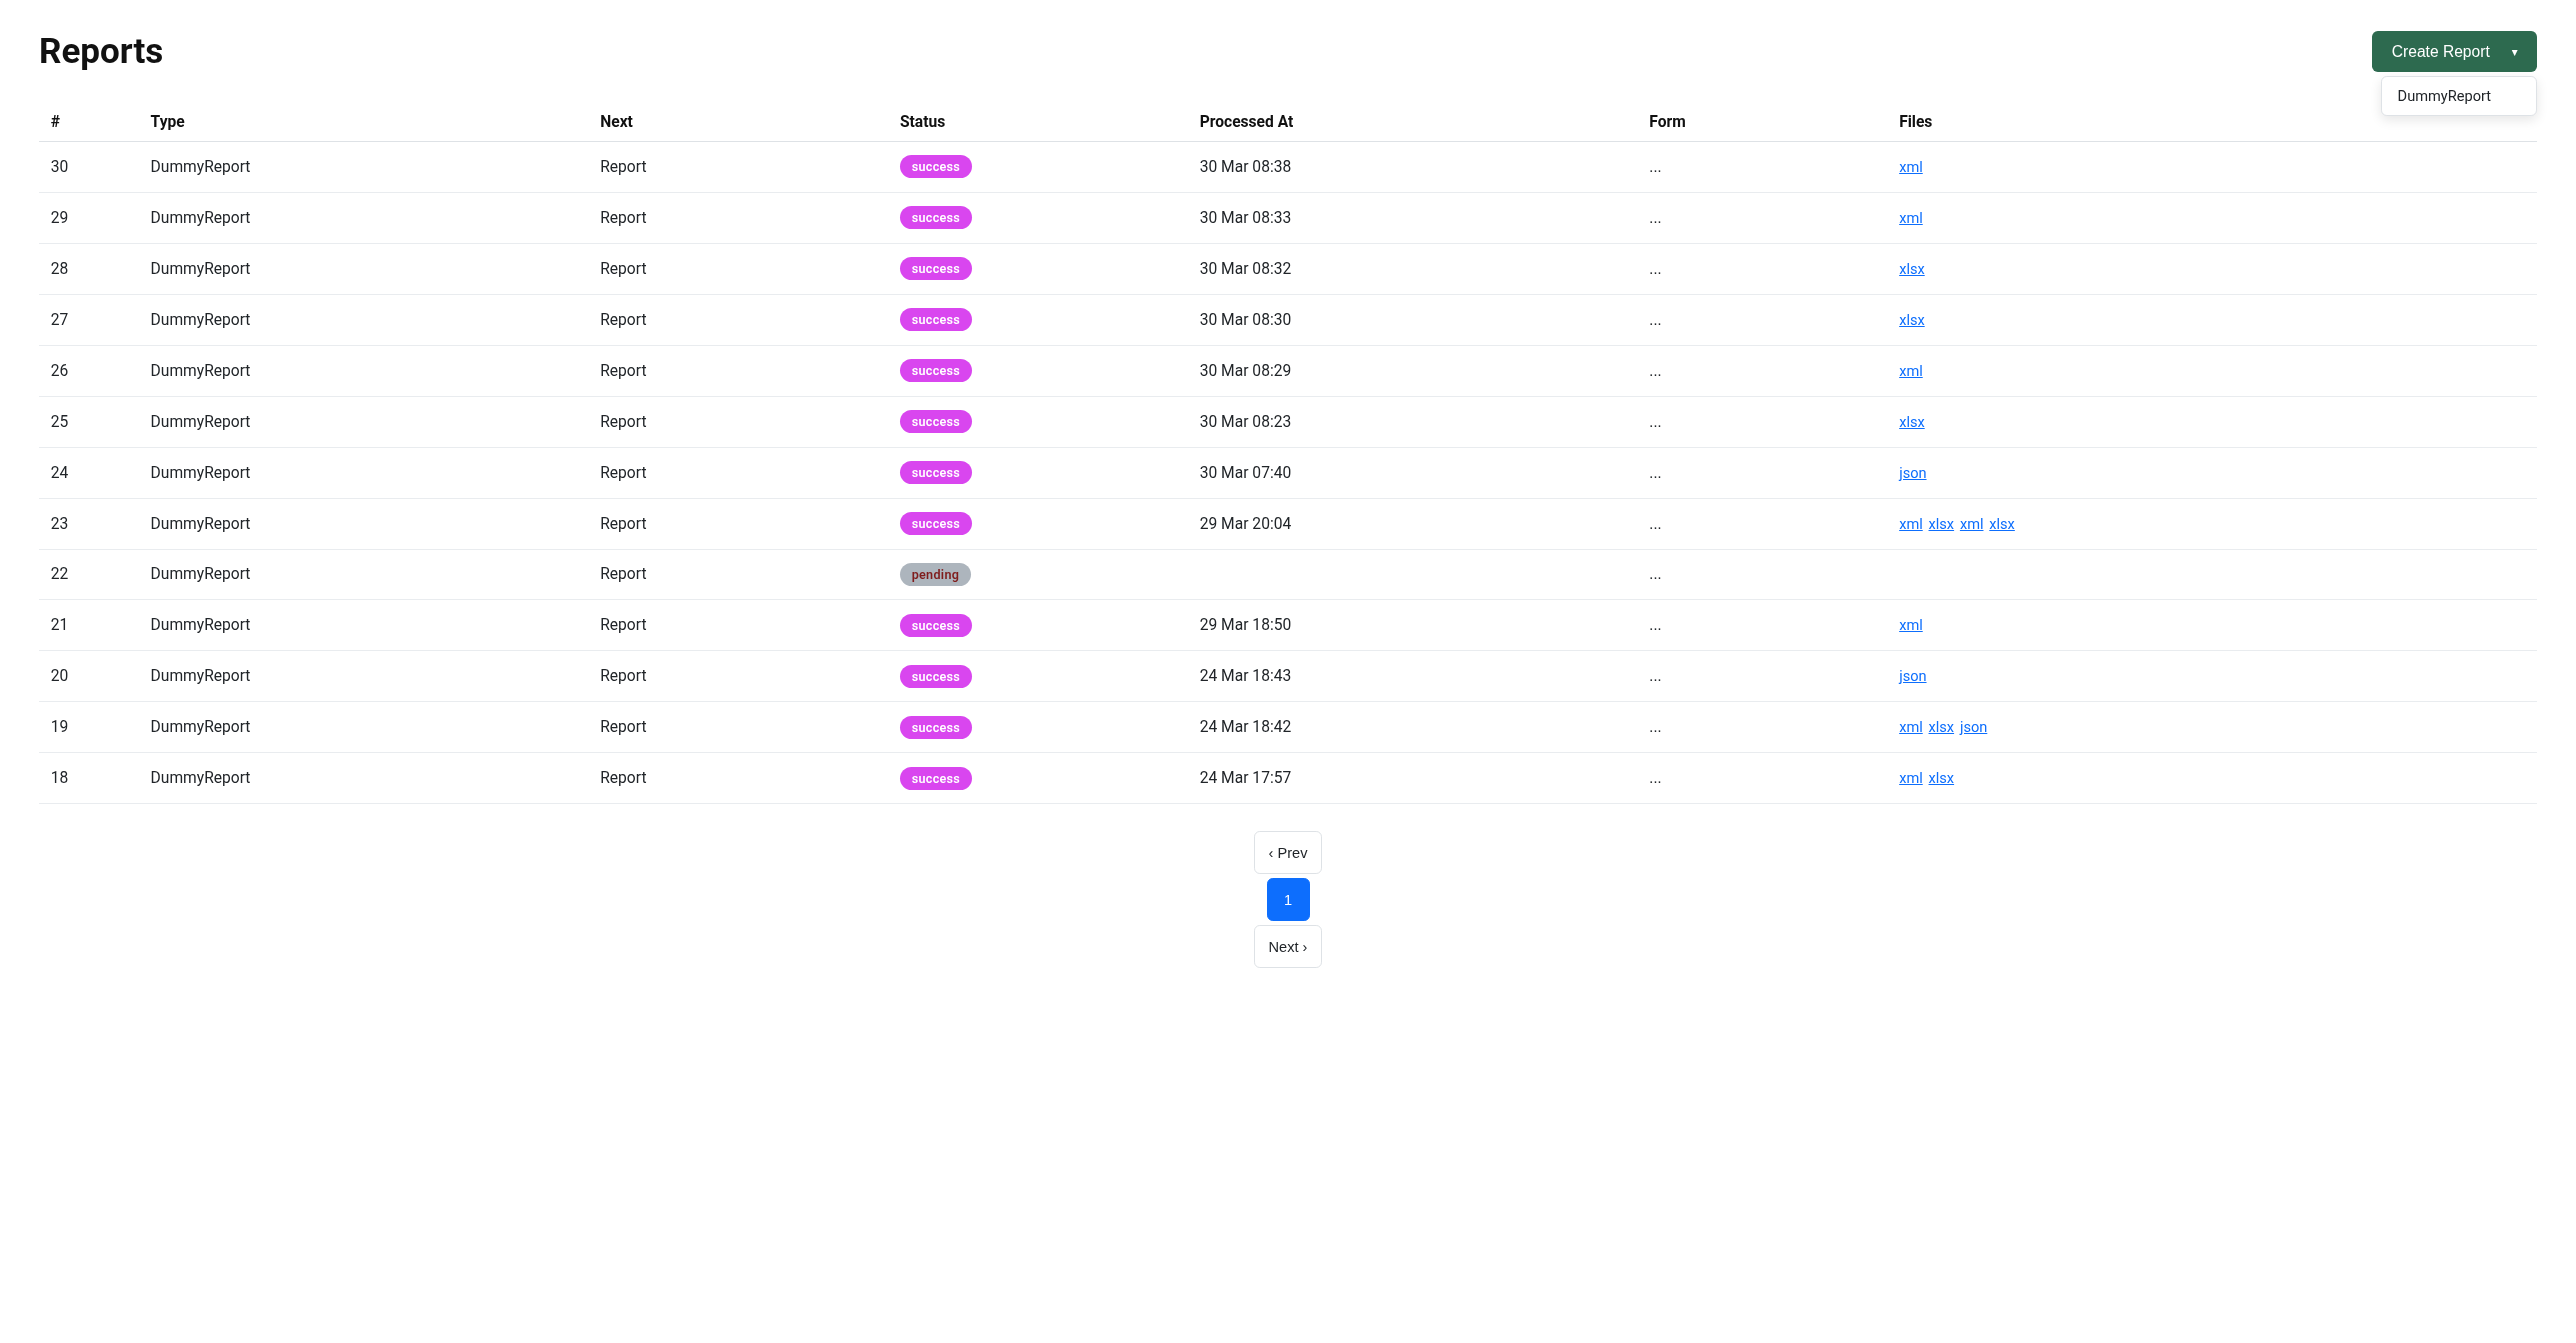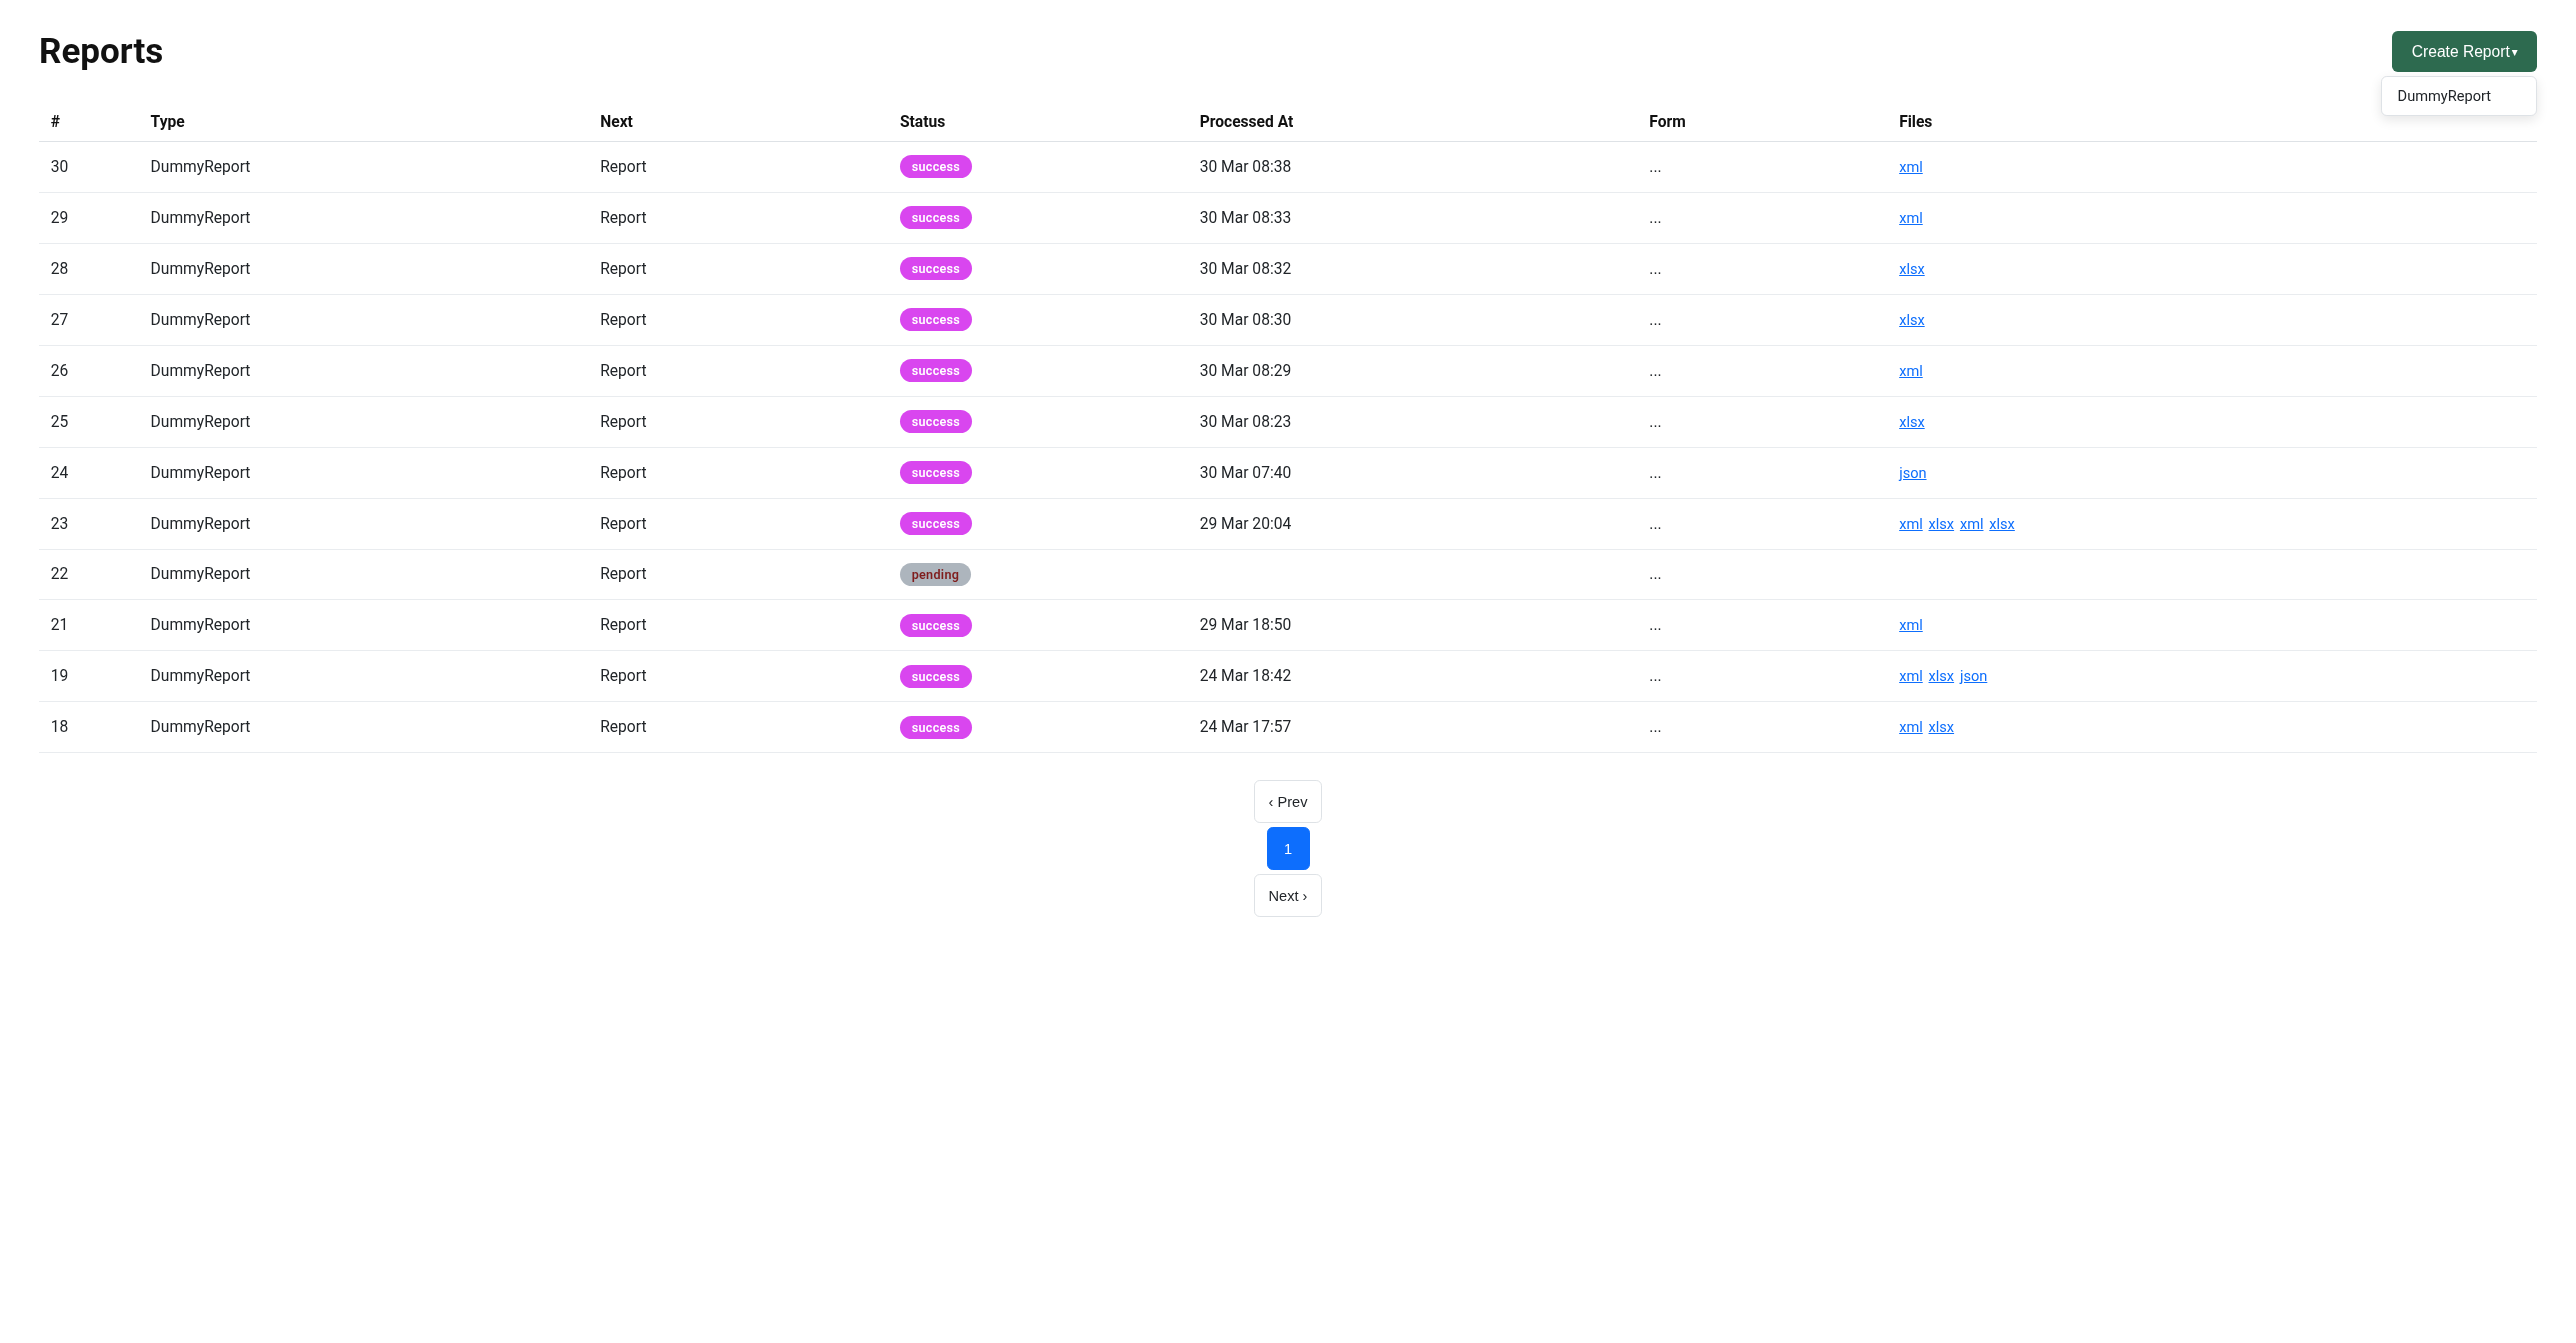--- a/index.html
+++ b/index.html
@@ -21,21 +21,21 @@
       font-size: 35px;
       font-weight: 700;
       color: #111;
     }
     .create-report-wrapper {
       position: relative;
     }
     .create-report-btn {
       display: flex;
       align-items: center;
-      gap: 2px;
+      gap: 22px;
       background: #2d6a4f;
       color: #fff;
       border: none;
       border-radius: 5.8px;
       padding: 11.7px 19.4px;
       font-size: 15.6px;
       font-weight: 500;
       cursor: pointer;
     }
     .create-report-btn .chevron {
@@ -257,20 +257,29 @@
       <tr>
         <td>21</td>
         <td>DummyReport</td>
         <td>Report</td>
         <td><span class="badge badge-success">success</span></td>
         <td>29 Mar 18:50</td>
         <td>...</td>
         <td><a class="file-link" href="#">xml</a></td>
       </tr>
       <tr>
+        <td>20</td>
+        <td>DummyReport</td>
+        <td>Report</td>
+        <td><span class="badge badge-success">success</span></td>
+        <td>24 Mar 18:43</td>
+        <td>...</td>
+        <td><a class="file-link" href="#">json</a></td>
+      </tr>
+      <tr>
         <td>19</td>
         <td>DummyReport</td>
         <td>Report</td>
         <td><span class="badge badge-success">success</span></td>
         <td>24 Mar 18:42</td>
         <td>...</td>
         <td><a class="file-link" href="#">xml</a><a class="file-link" href="#">xlsx</a><a class="file-link" href="#">json</a></td>
       </tr>
       <tr>
         <td>18</td>

